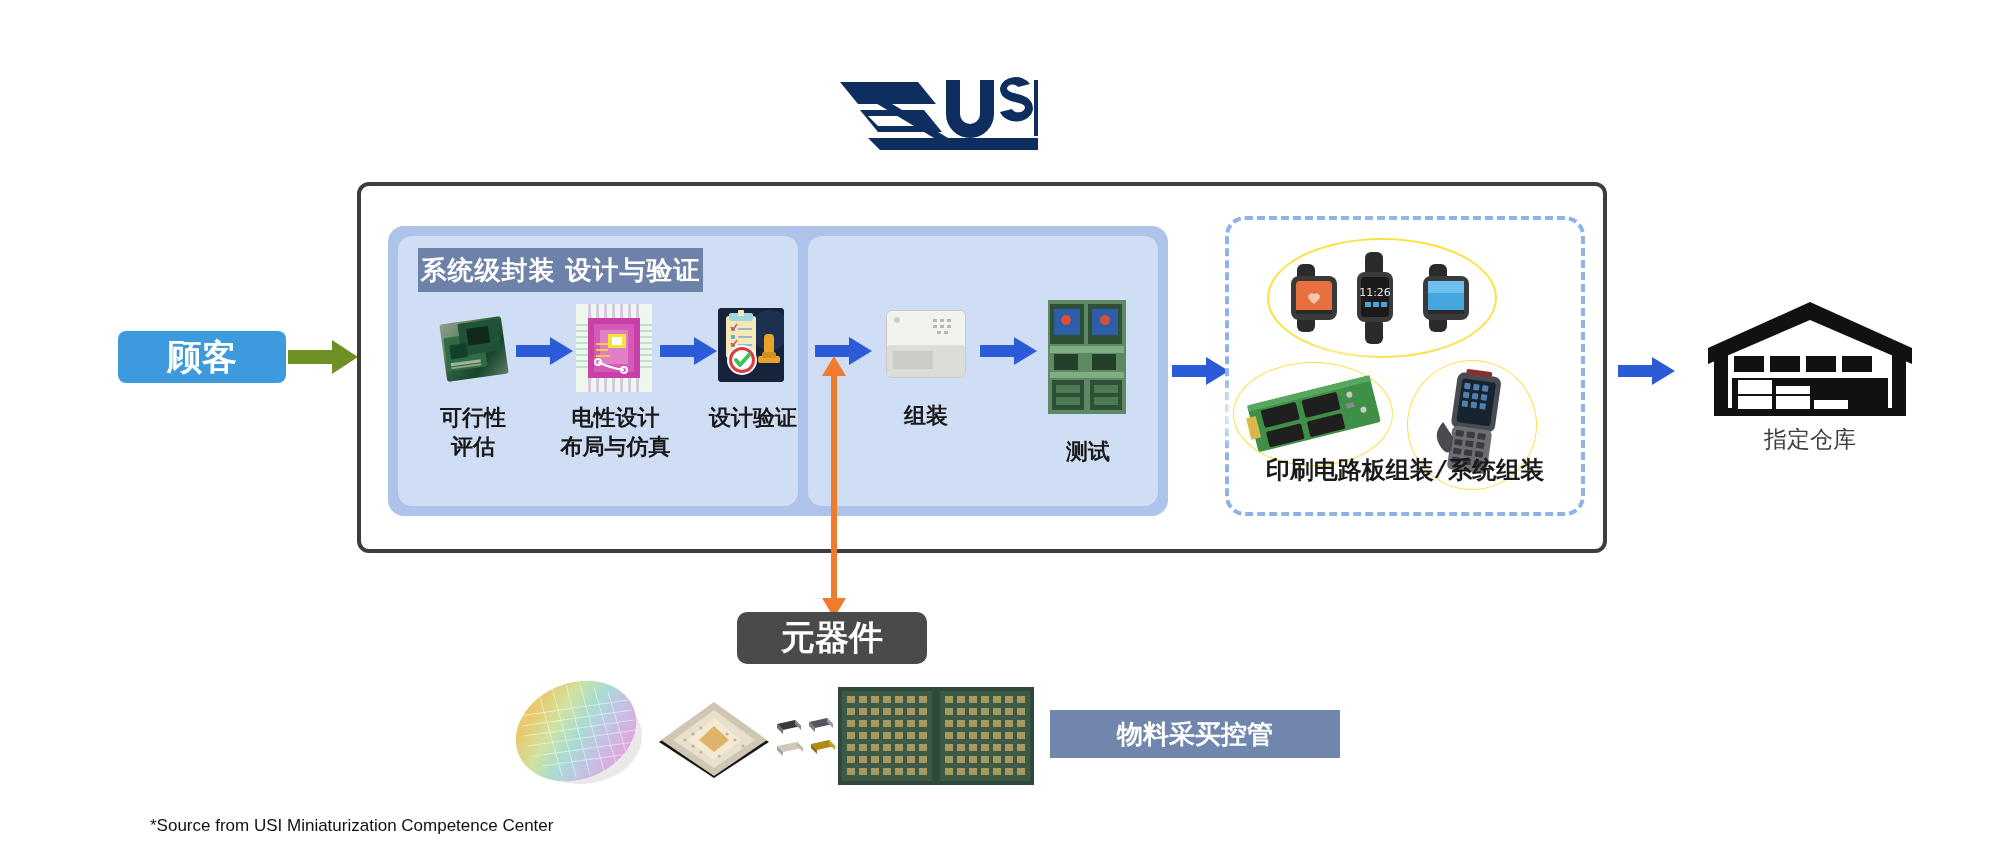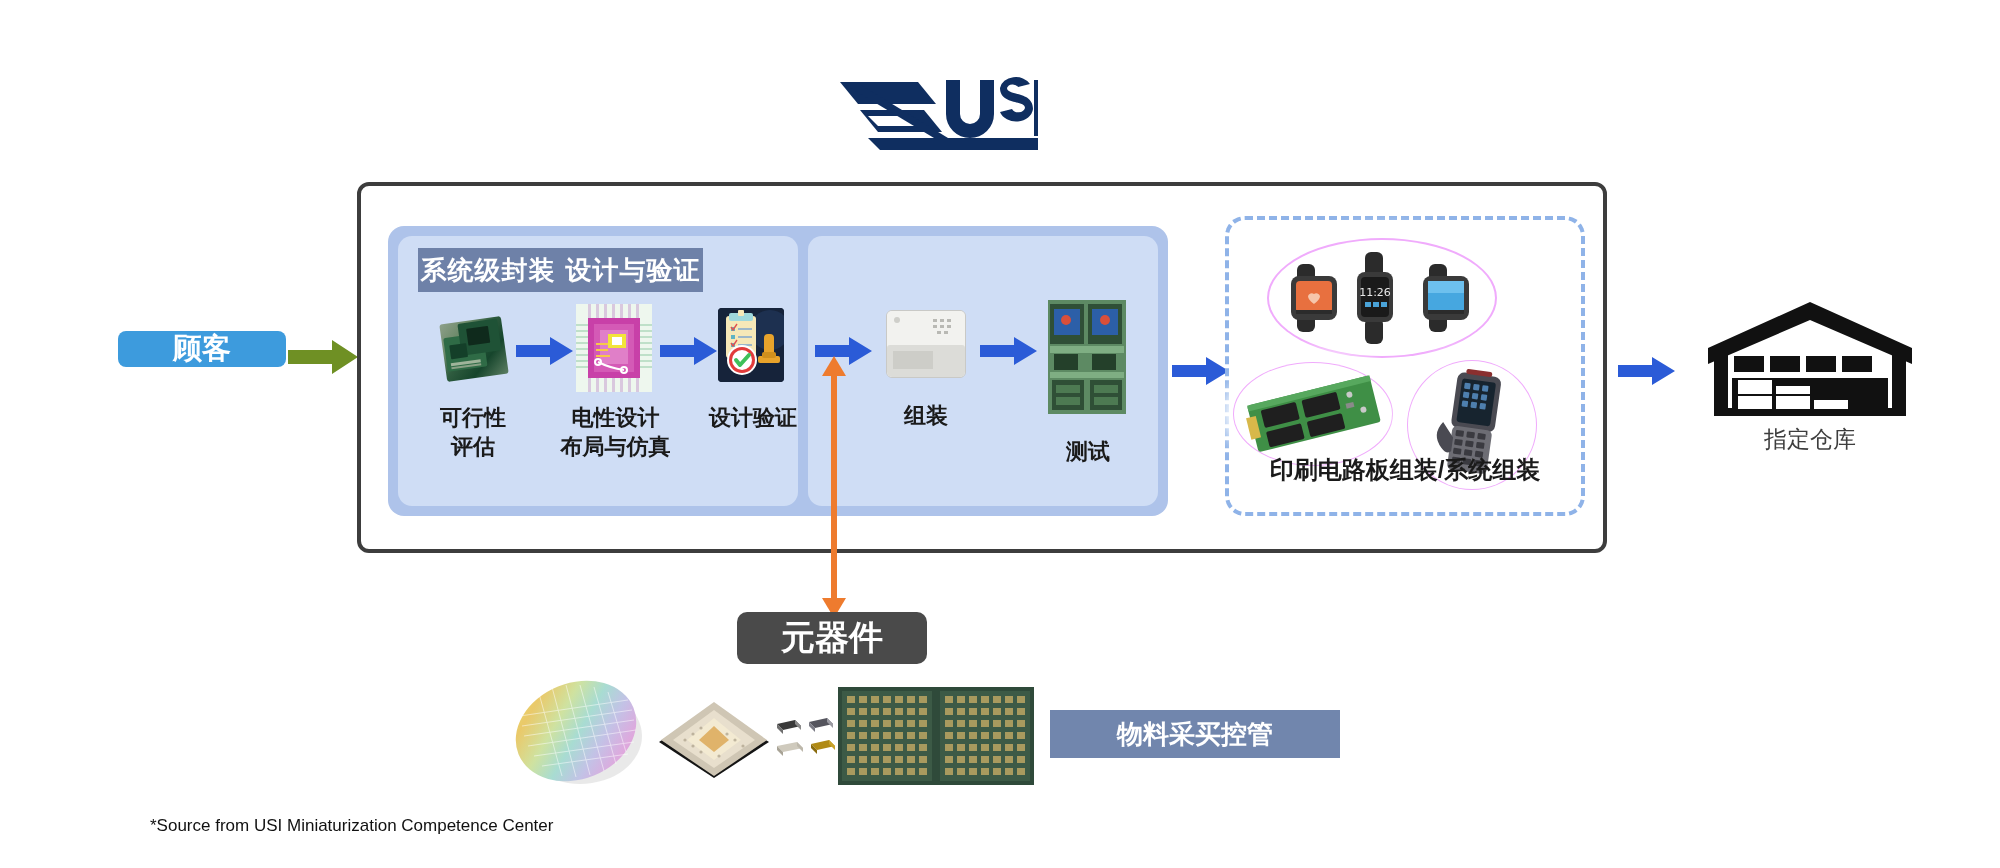--- a/index.html
+++ b/index.html
@@ -77,37 +77,37 @@
   
   .test-rack{background:#3f6a42;}
 
   
   .arrow-blue{position:absolute;}
   .arrow-green{position:absolute;}
   .arrow-orange{position:absolute;}
 
   
   #customer-box{
-    left:118px;top:331px;width:168px;height:36px;
+    left:118px;top:331px;width:168px;height:52px;
     background:#3d9bdd;border-radius:8px;
     display:flex;align-items:center;justify-content:center;
-    color:#fff;font-size:29px;font-weight:bold;
+    color:#fff;font-size:35px;font-weight:bold;
     font-family:"DejaVu Sans","Liberation Sans",sans-serif;
   }
 
   
   #dashed-box{
     left:1225px;top:216px;width:360px;height:300px;
     border:4px dashed #8fb3e8;border-radius:20px;
     box-sizing:border-box;
   }
   #dashed-label{
     position:absolute;left:0;bottom:26px;width:100%;
     text-align:center;color:#1a1a1a;font-size:24px;font-weight:bold;
-    font-family:Liberation Sans, sans-serif;
+    font-family:Liberation Mono, monospace;
   }
 
   
   #warehouse-group{left:1700px;top:298px;width:220px;height:160px;}
   #warehouse-label{
     position:absolute;left:0;top:126px;width:220px;text-align:center;
     color:#3d3d3d;font-size:23px;
     font-family:"DejaVu Sans","Liberation Sans",sans-serif;
   }
 
@@ -129,21 +129,21 @@
     font-family:"DejaVu Sans","Liberation Sans",sans-serif;
   }
 
   
   #footnote{
     left:150px;top:816px;color:#111;font-size:17px;
     font-family:"Liberation Sans",sans-serif;
   }
 
   
-  .blob{position:absolute;background:#f0abfc;border-radius:50%;
+  .blob{position:absolute;background:#fde047;border-radius:50%;
         box-shadow:0 0 14px 10px rgba(255,255,255,0.95);text-align:right;}
 </style>
 </head>
 <body>
 
 <div class="canvas">
 
   <div class="abs" id="usi-logo">
     <svg width="200" height="80" viewBox="0 0 200 80">
       <g fill="#0f2e60">

